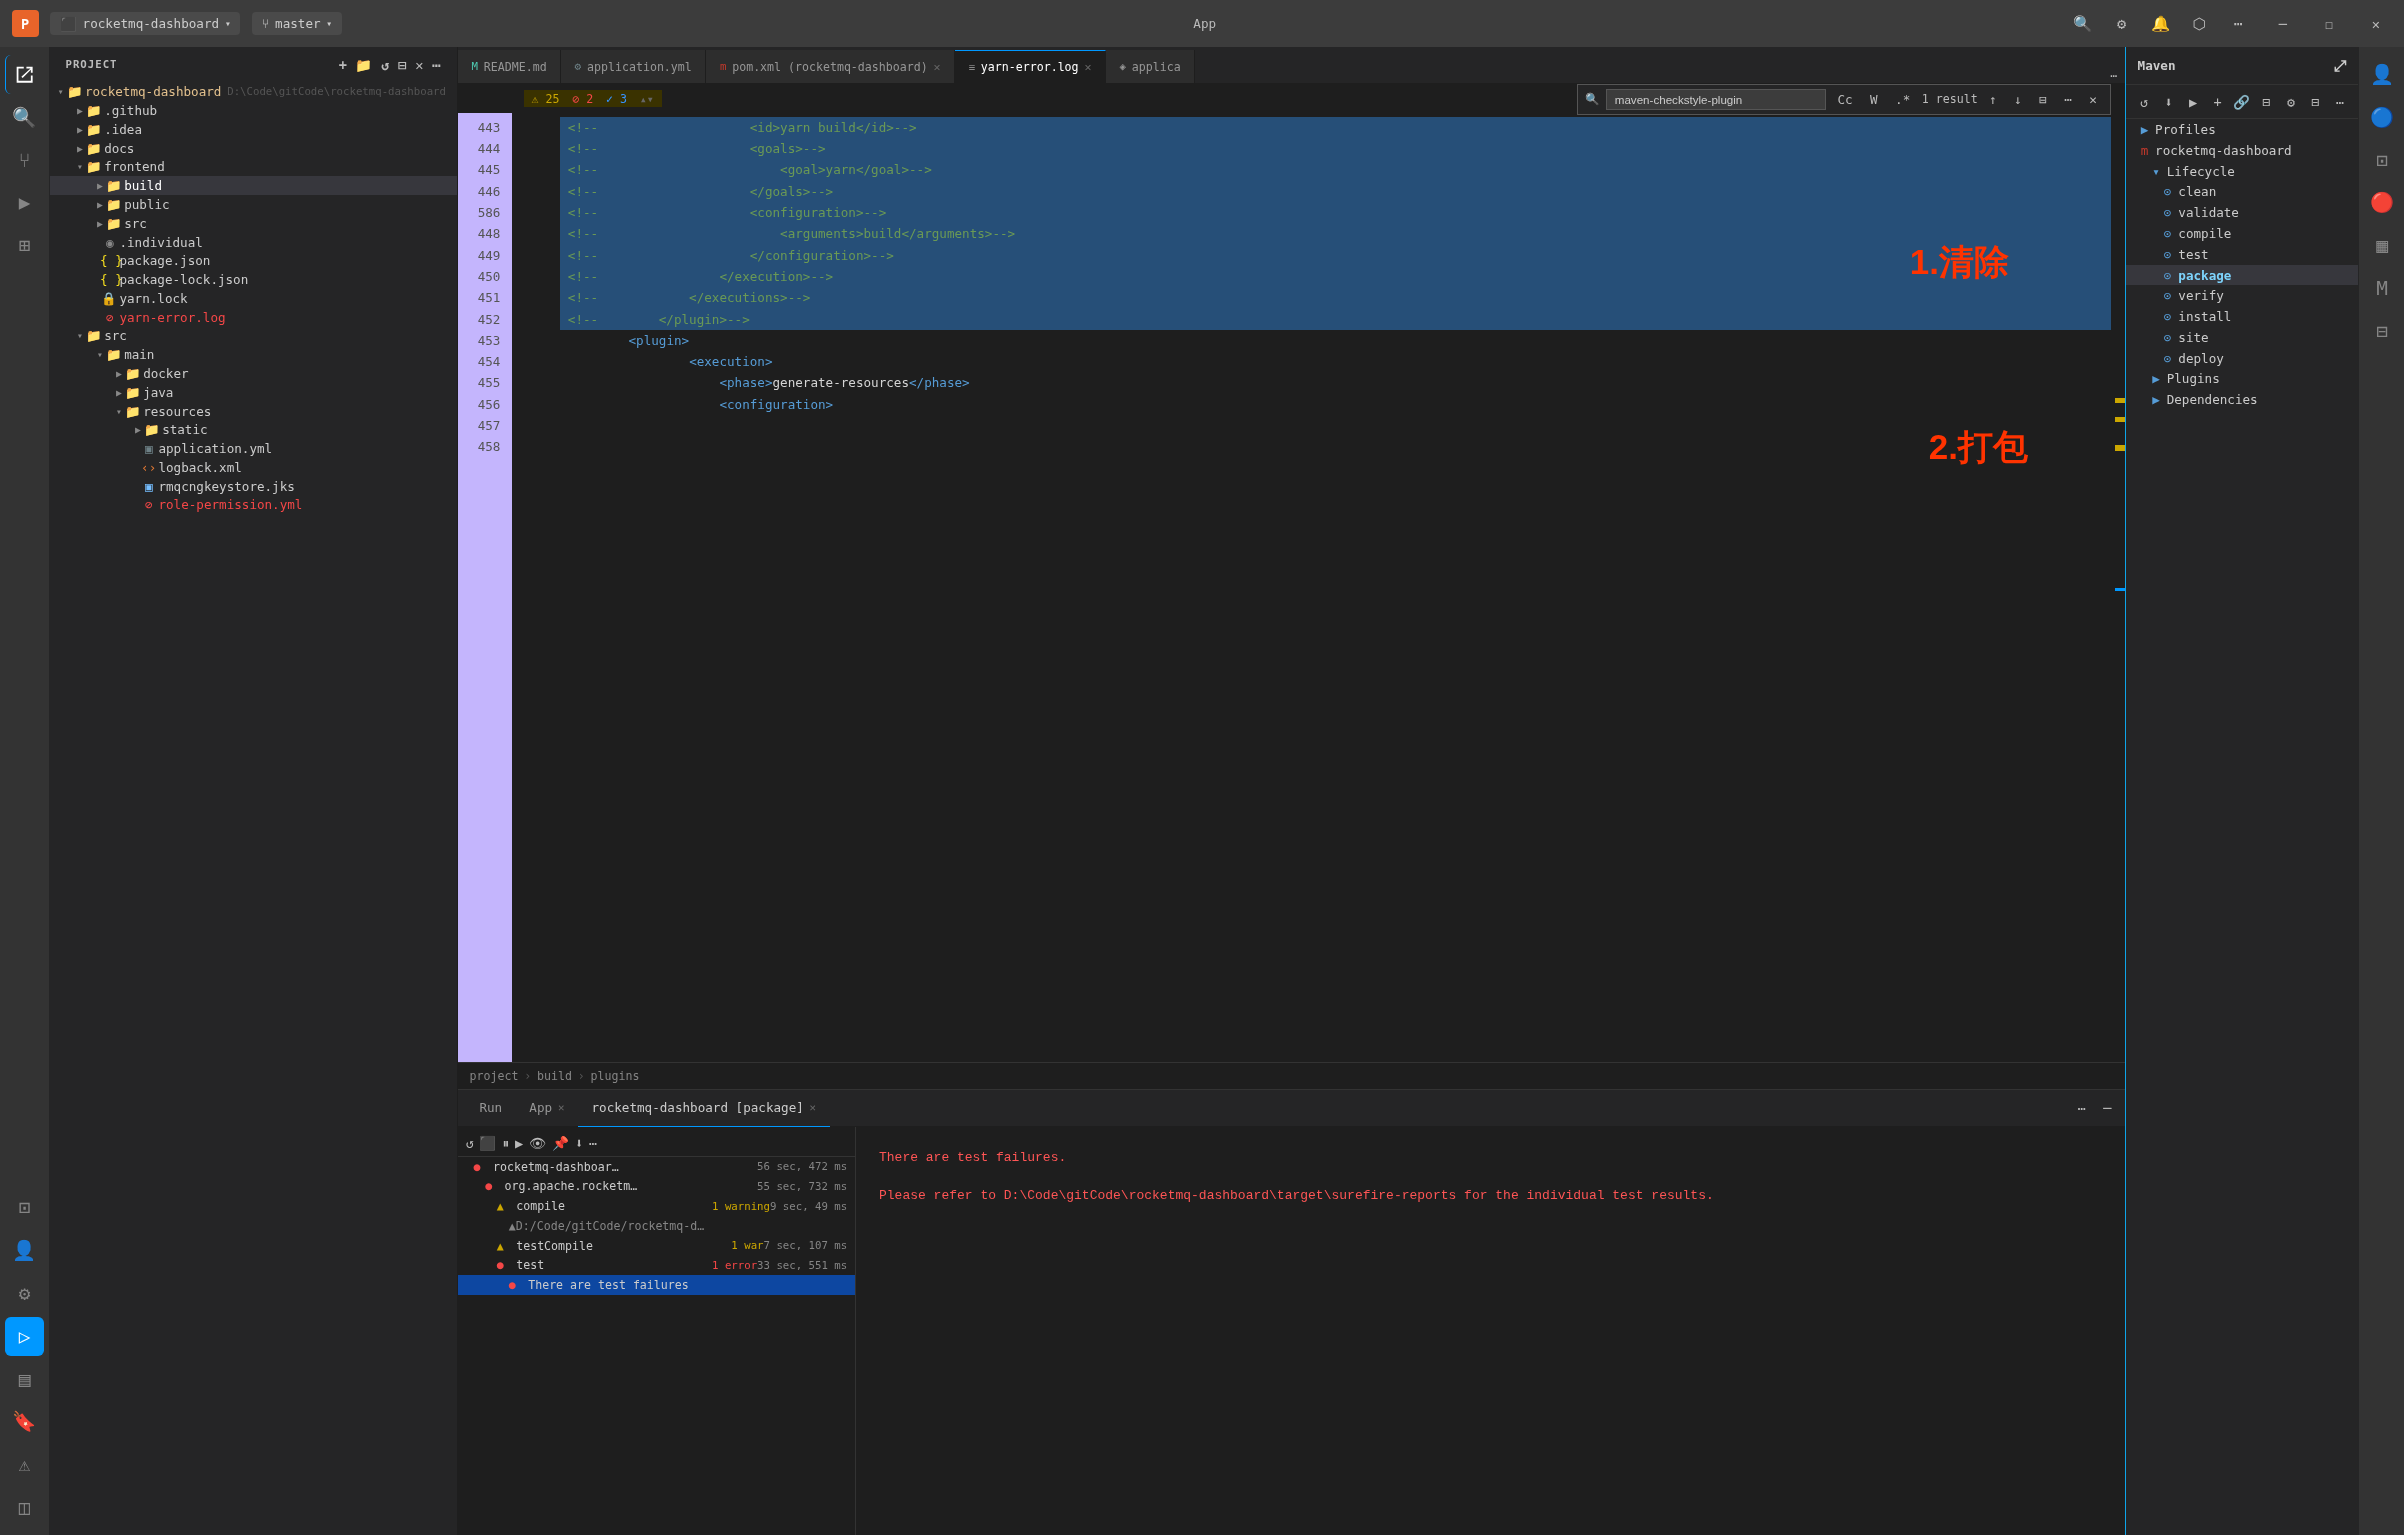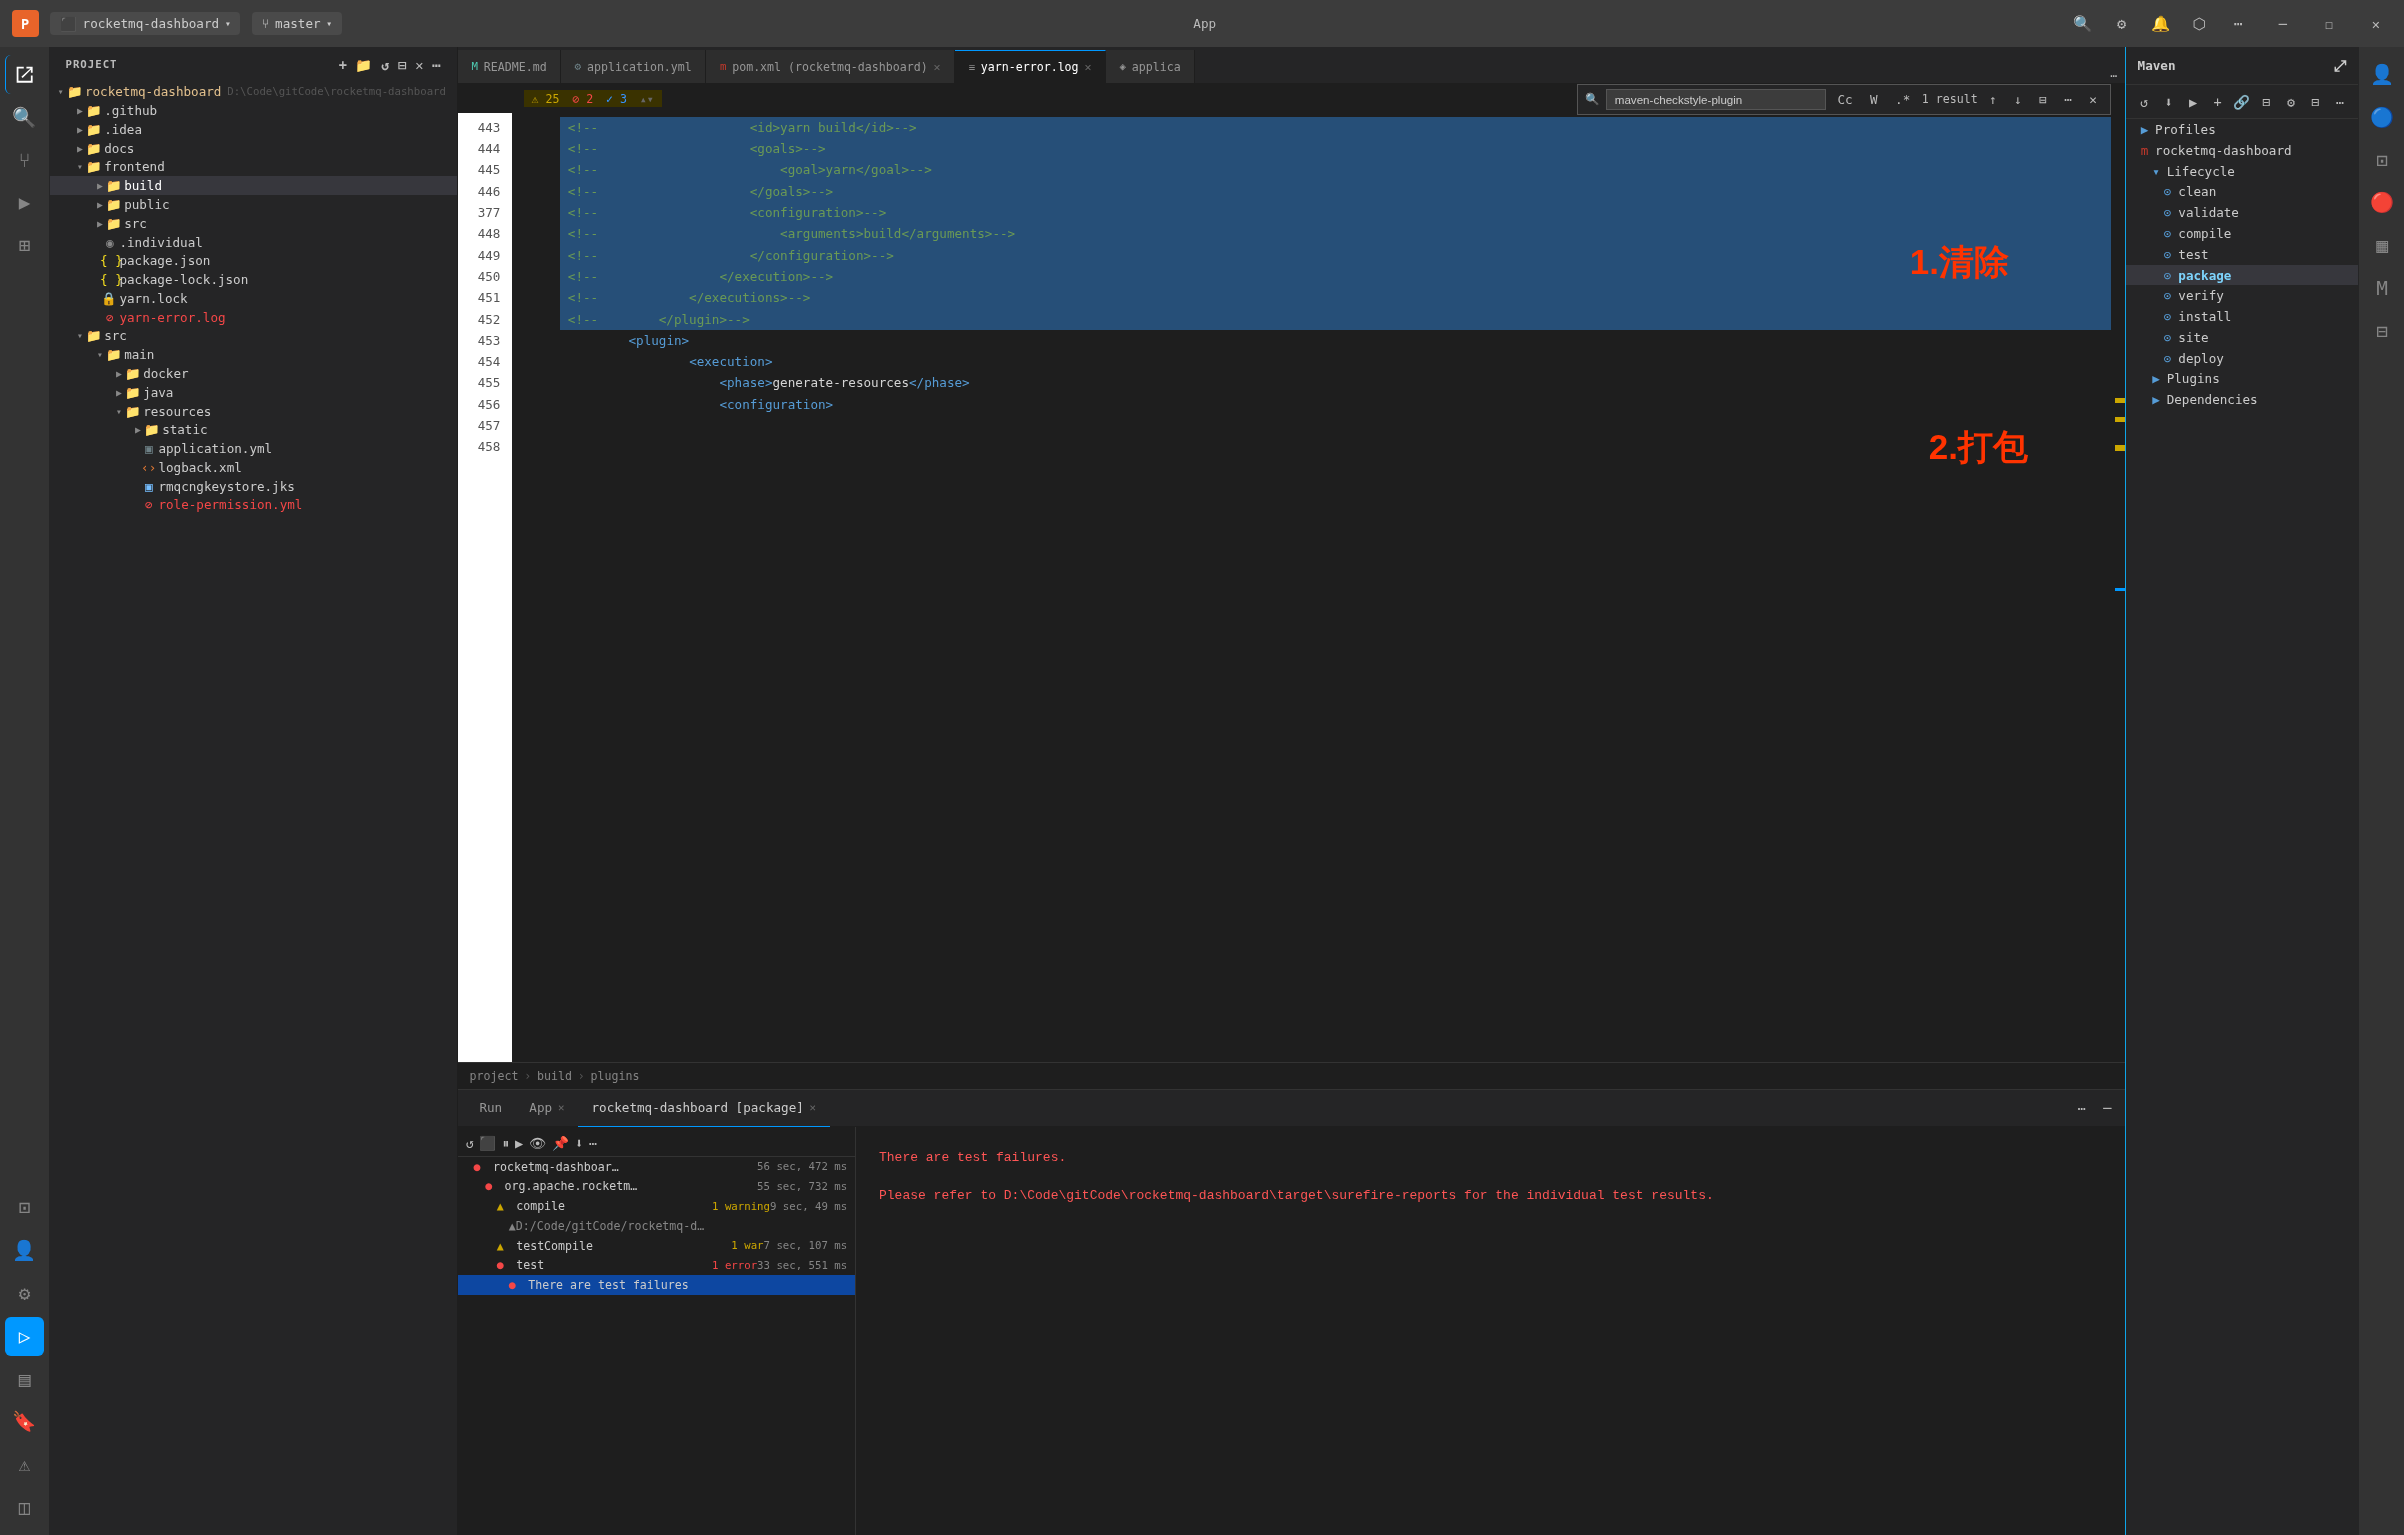--- a/index.html
+++ b/index.html
@@ -62,21 +62,21 @@
     
     #editor-content { flex: 1; display: flex; overflow: hidden; background: #1e1e1e; position: relative; }
 
     
     #find-widget { position: absolute; top: 0; right: 0; background: #252526; border: 1px solid #555; z-index: 100; display: flex; align-items: center; padding: 3.9px 7.8px; gap: 5.8px; min-width: 485px; }
     #find-widget input { background: #3c3c3c; border: 1px solid #555; color: #ccc; padding: 2.9px 7.8px; font-size: 11.6px; width: 220px; outline: none; }
     #find-widget .fw-btn { cursor: pointer; color: #bbb; font-size: 12.6px; padding: 1.9px 5.8px; }
     #find-widget .fw-count { color: #bbb; font-size: 11.6px; }
 
     
-    #line-numbers { width: 54px; background: #ffffff; color: #555; text-align: right; padding-right: 11.6px; font-size: 12.6px; line-height: 1.6; padding-top: 3.9px; user-select: none; flex-shrink: 0; }
+    #line-numbers { width: 54px; background: #c4b5fd; color: #555; text-align: right; padding-right: 11.6px; font-size: 12.6px; line-height: 1.6; padding-top: 3.9px; user-select: none; flex-shrink: 0; }
     #line-numbers div { height: 21.3px; line-height: 21.3px; }
 
     
     #code-area { flex: 1; overflow: auto; padding: 3.9px 0; position: relative; }
     .code-line { height: 21.3px; line-height: 21.3px; padding: 0 7.8px; white-space: pre; font-size: 12.6px; position: relative; }
     .code-line.highlighted { background: #264f78; }
     .code-comment { color: #6a9955; }
     .code-tag { color: #569cd6; }
     .code-text { color: #d4d4d4; }
 
@@ -410,21 +410,21 @@
           <span style="margin-left:5.8px; color:#666;">▴▾</span>
         </span>
       </div>
 
       <div style="display:flex; flex:1; margin-top:29px; overflow:hidden;">
         <div id="line-numbers">
           <div>443</div>
           <div>444</div>
           <div>445</div>
           <div>446</div>
-          <div>377</div>
+          <div>586</div>
           <div>448</div>
           <div>449</div>
           <div>450</div>
           <div>451</div>
           <div>452</div>
           <div>453</div>
           <div>454</div>
           <div>455</div>
           <div>456</div>
           <div>457</div>

